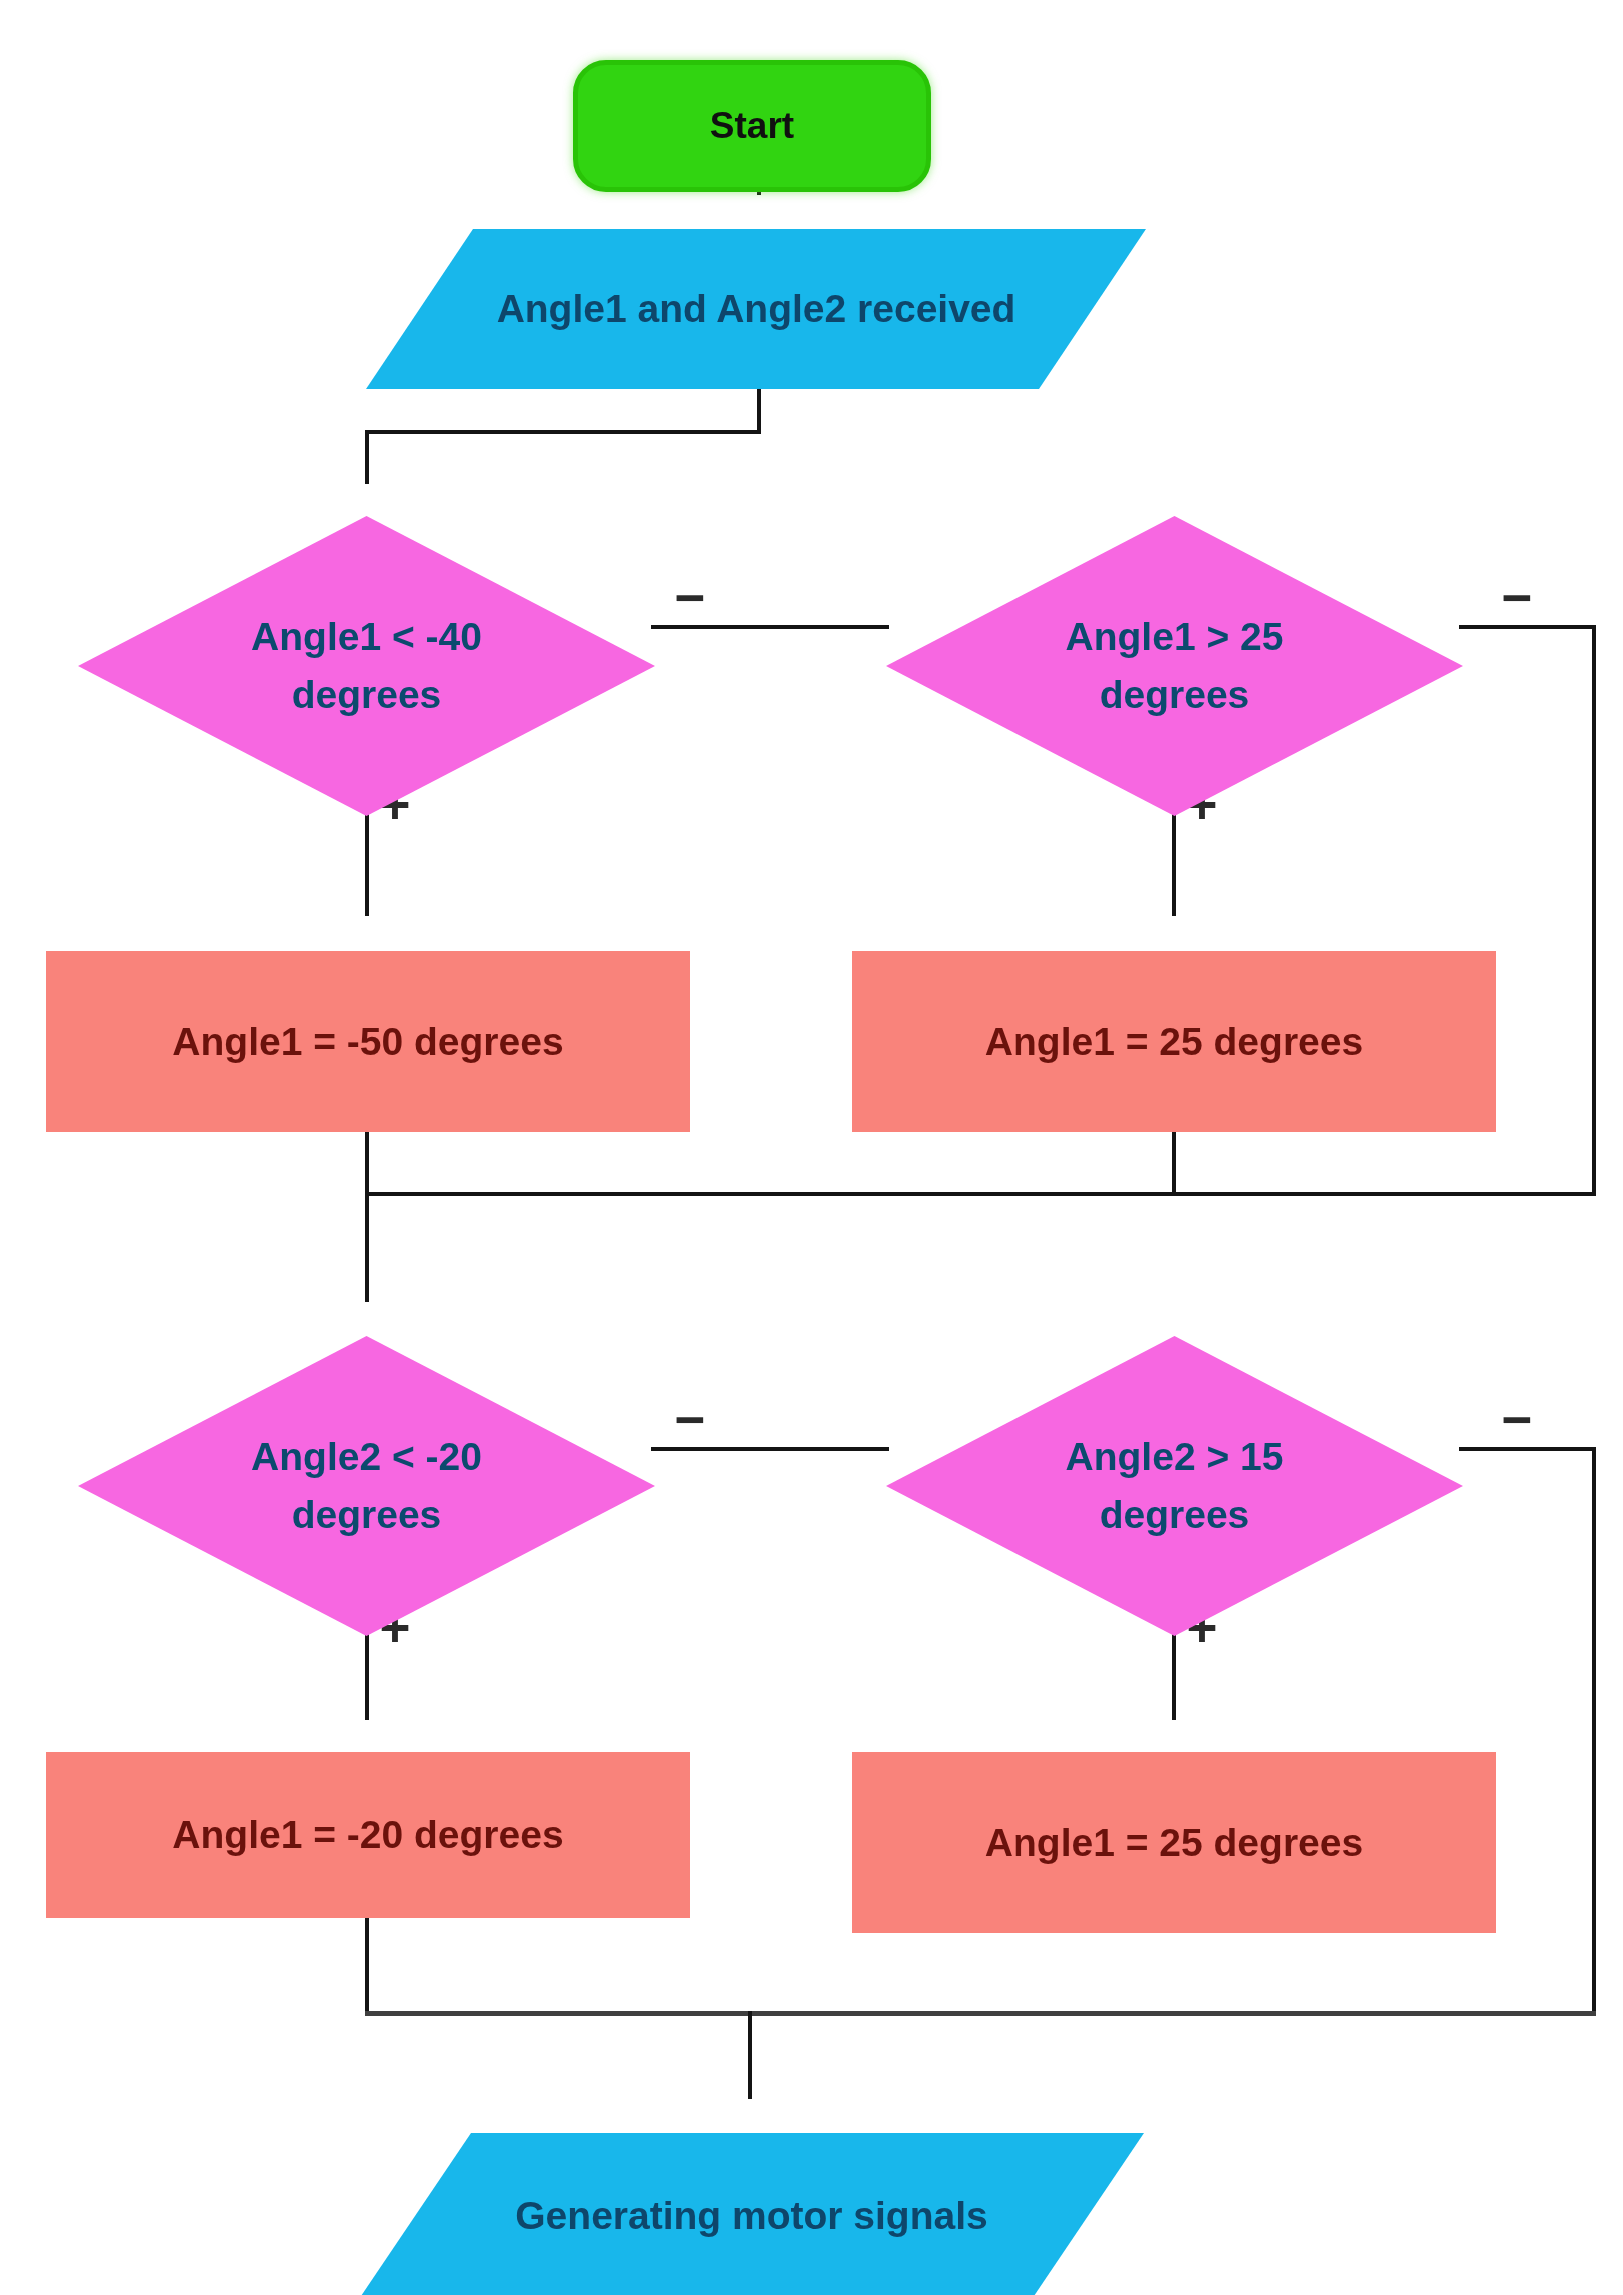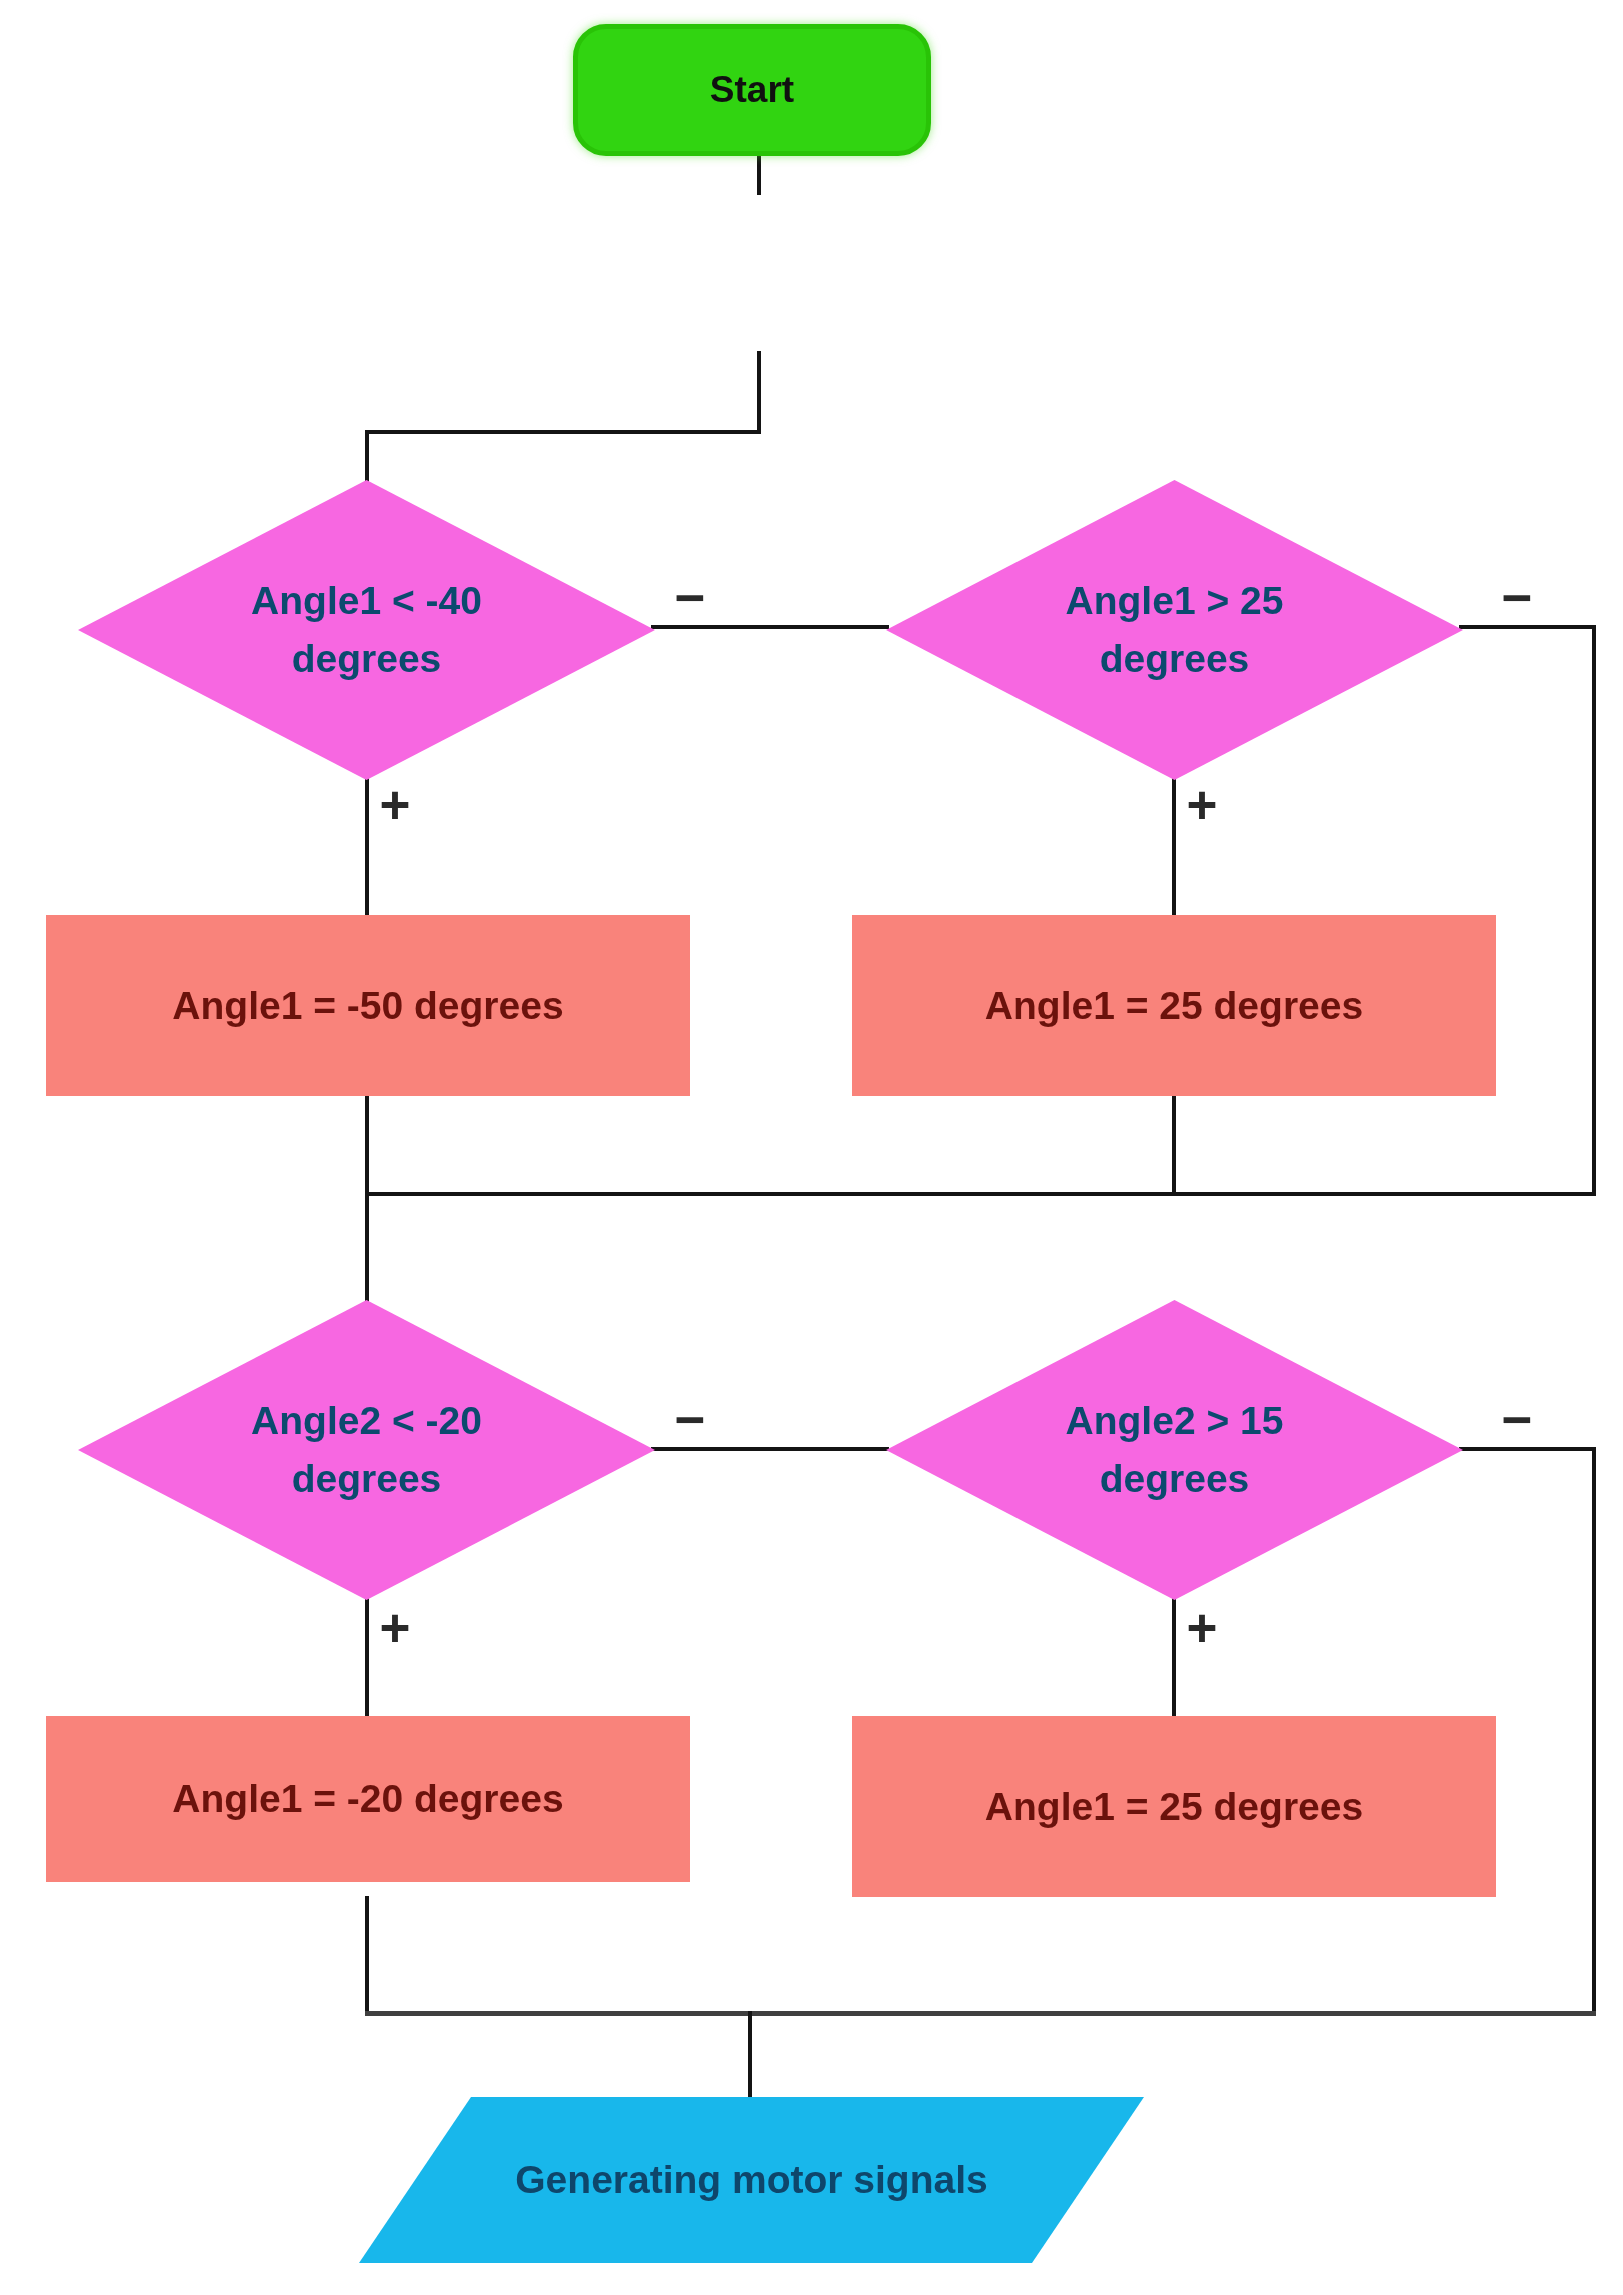--- a/index.html
+++ b/index.html
@@ -12,20 +12,21 @@
     overflow: hidden;
   }
   .node {
     position: absolute;
     display: flex;
     align-items: center;
     justify-content: center;
     text-align: center;
     box-sizing: border-box;
     font-weight: 700;
+    margin-top: 36px;
   }
   
   .terminator {
     left: 573px; top: 24.4px; width: 358px; height: 132px;
     background: #31d411;
     border: 5.9px solid #29c307;
     border-radius: 33px;
     color: #101010;
     font-size: 37px;
     box-shadow: 0 0 9.8px rgba(80,220,40,.55);
@@ -119,20 +120,23 @@
   <div class="edge-label" style="left:1202px; top:804px;">+</div>
   <div class="edge-label" style="left:690px;  top:1419px;">−</div>
   <div class="edge-label" style="left:1517px; top:1419px;">−</div>
   <div class="edge-label" style="left:395px;  top:1627px;">+</div>
   <div class="edge-label" style="left:1202px; top:1627px;">+</div>
 
   <div class="node terminator">
     <span>Start</span>
   </div>
 
+  <div class="node io io-top">
+    <span>Angle1 and Angle2 received</span>
+  </div>
 
   <div class="node decision d1">
     <span><span>Angle1 &lt; -40</span><br><span>degrees</span></span>
   </div>
 
   <div class="node decision d2">
     <span><span>Angle1 &gt; 25</span><br><span>degrees</span></span>
   </div>
 
   <div class="node process r1">

